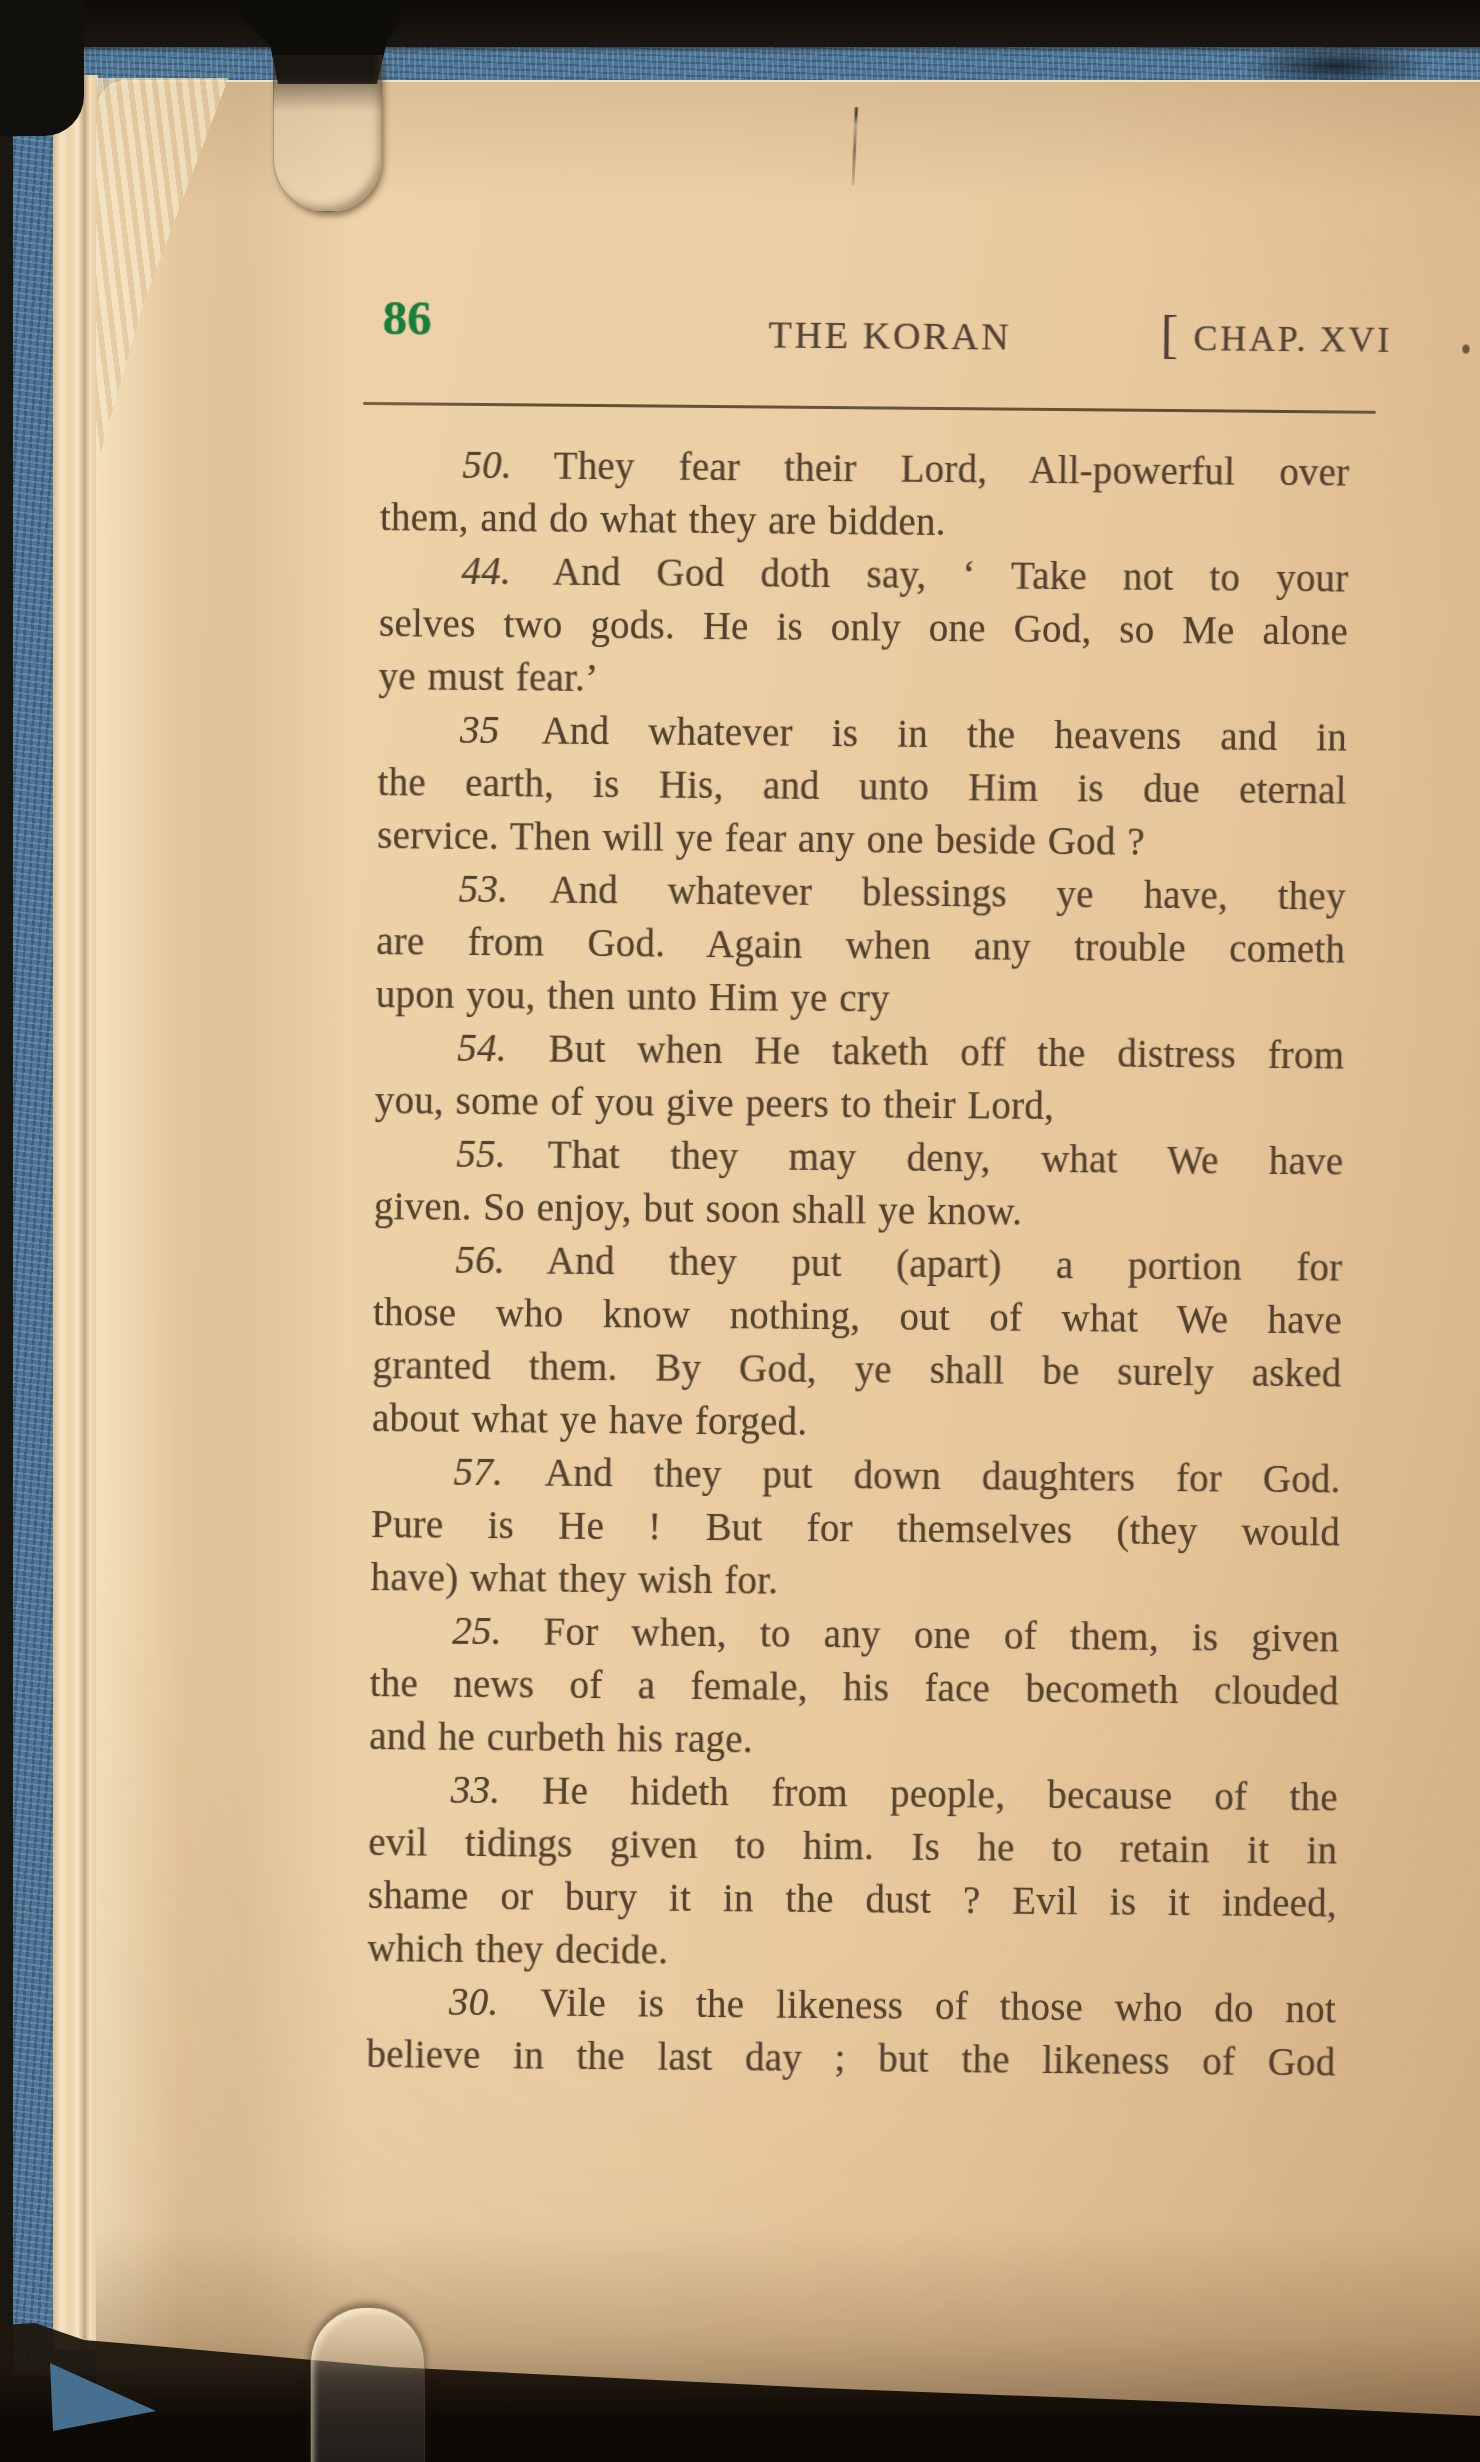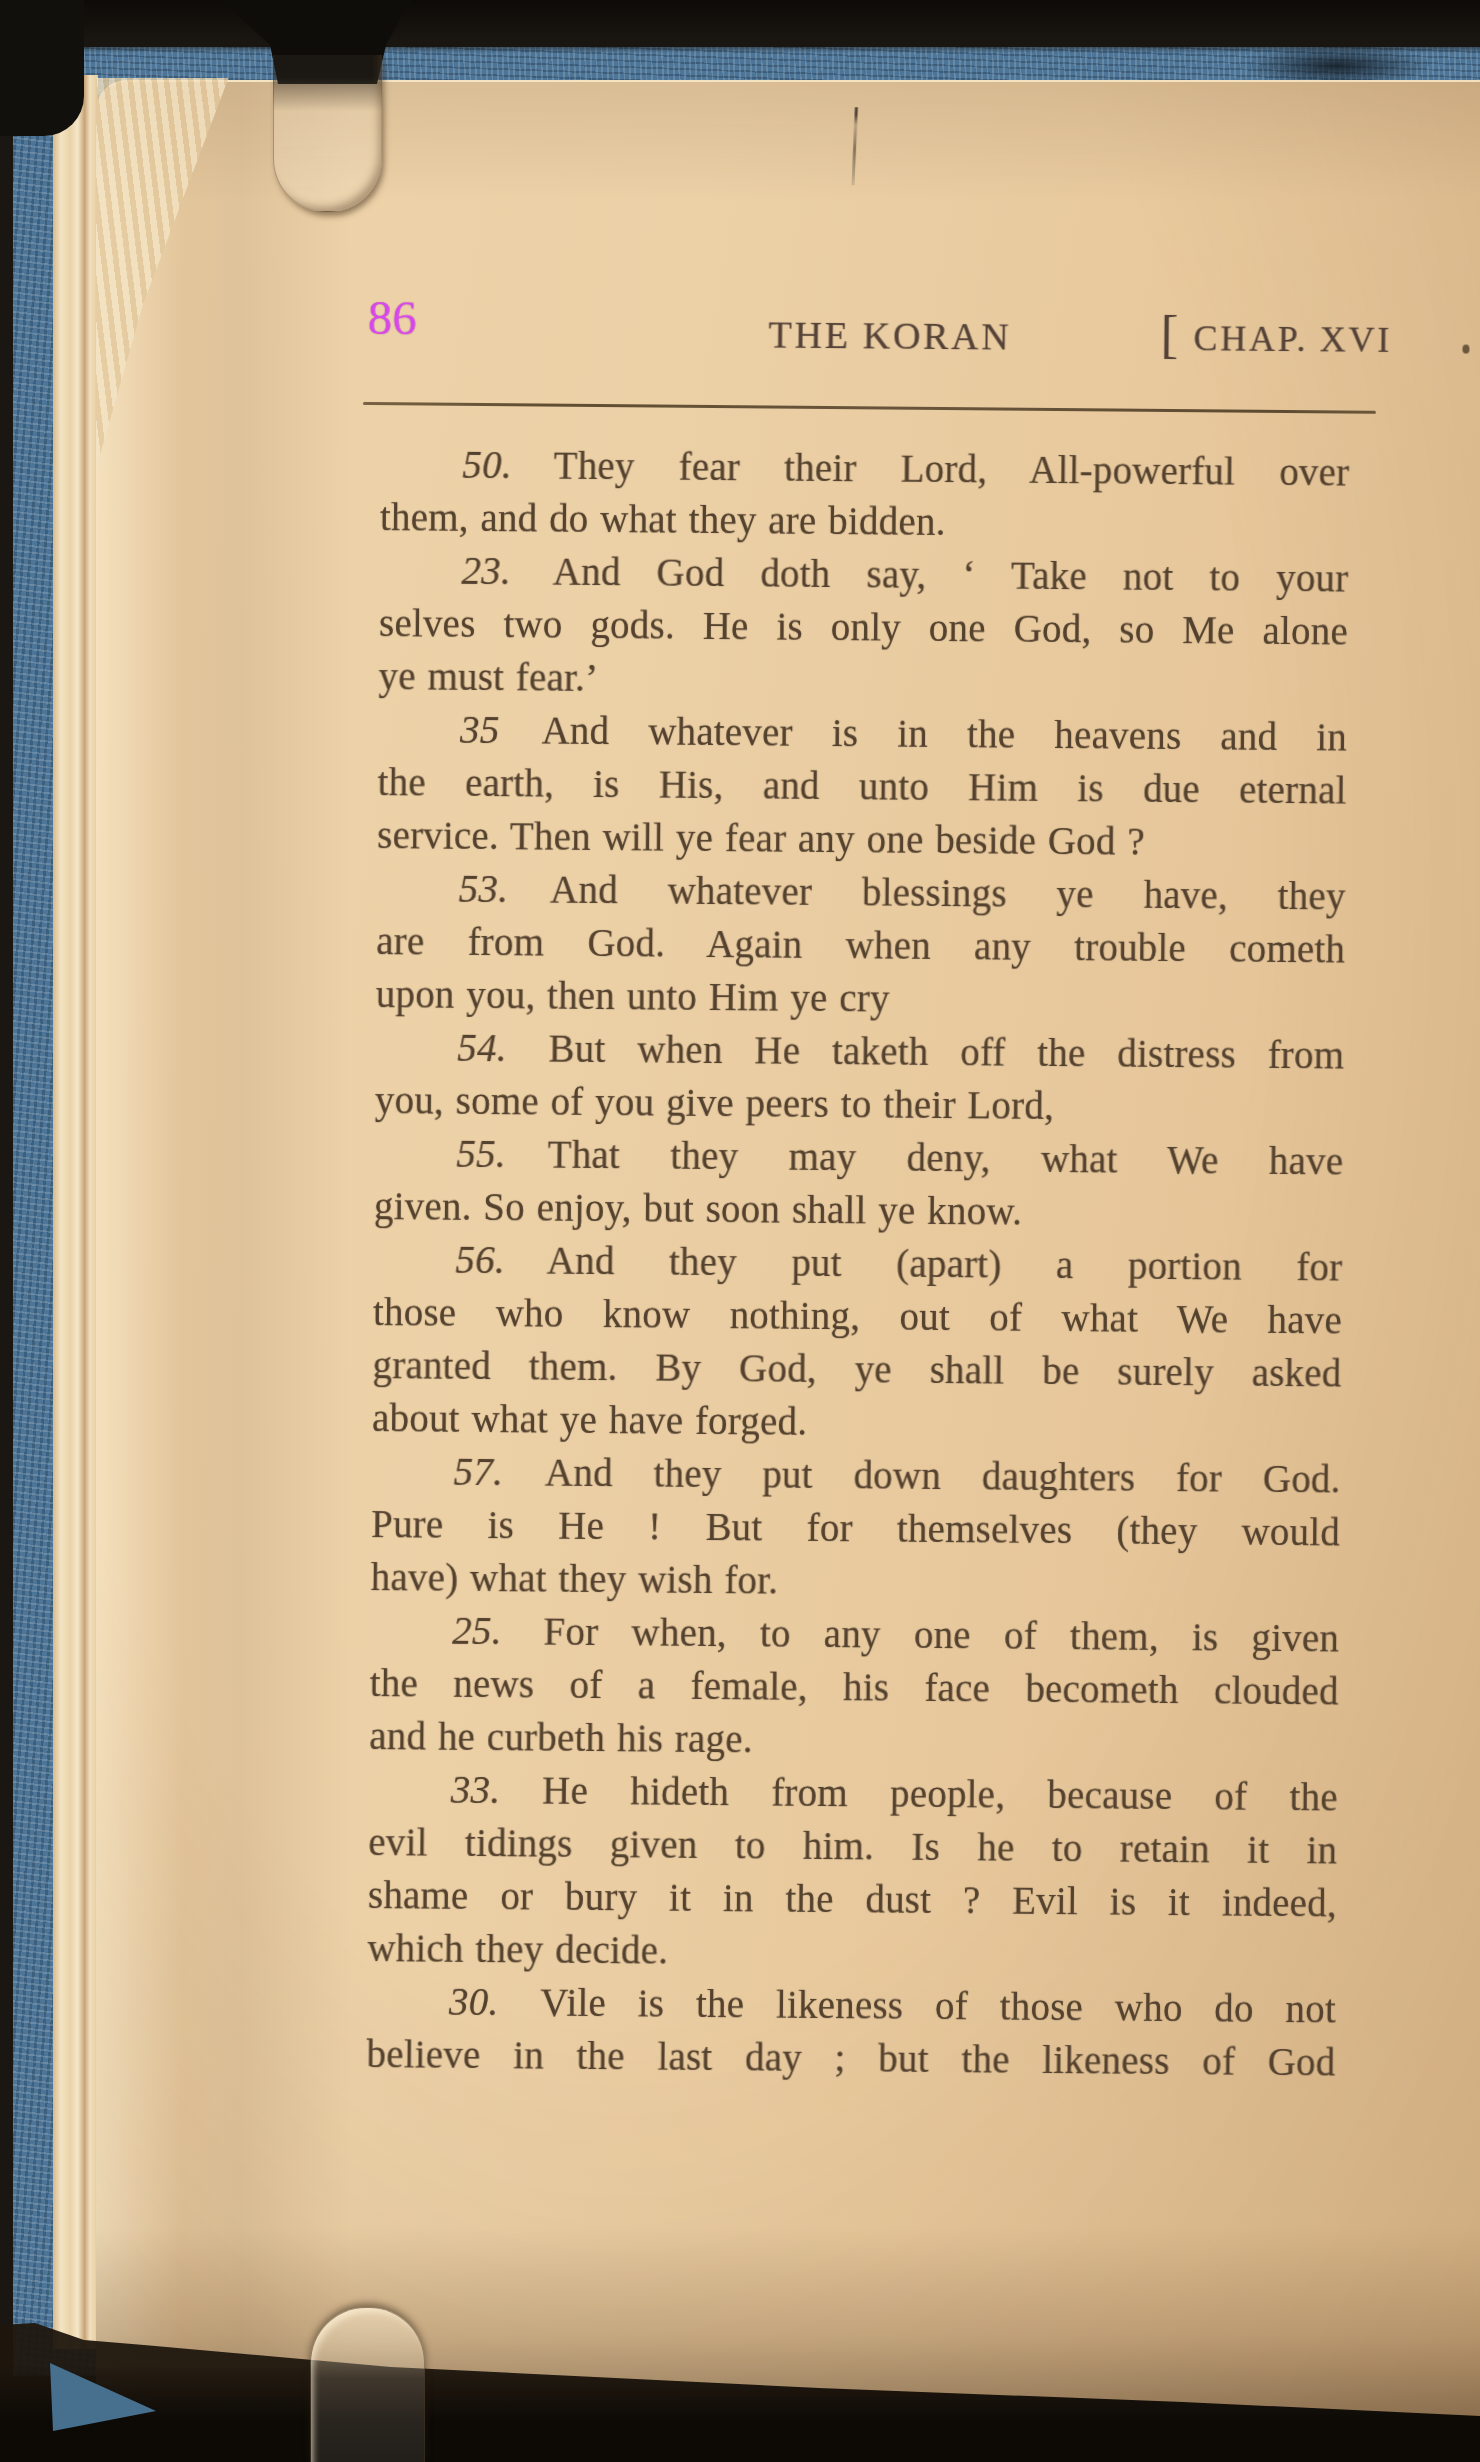--- a/index.html
+++ b/index.html
@@ -38,21 +38,21 @@
     clip-path:polygon(0 0, 96% 0, 34% 58%, 0 100%);
     background:repeating-linear-gradient(83deg,#f3e3c3 0 6.4px,#e2c89c 6.4px 12px);}
   .page-fade{position:absolute;left:96px;top:2227px;width:1385px;height:196px;
     background:linear-gradient(to bottom, rgba(90,60,30,0), rgba(90,60,30,.22) 55%, rgba(50,32,16,.45));}
 
   
   .content{position:absolute;left:96px;top:80px;width:1385px;height:2345px;
     transform:rotate(0.5deg);transform-origin:273px 318px;
     color:#54422f;filter:blur(0.3px);
     text-shadow:0 0 1.1px rgba(80,62,44,.55);}
-  .hdr-num{position:absolute;left:271px;top:209px;font-size:49px;color:#d946ef;}
+  .hdr-num{position:absolute;left:286px;top:209px;font-size:49px;color:#15803d;font-weight:bold;}
   .hdr-title{position:absolute;left:309px;top:229px;width:969px;text-align:center;
     font-size:38px;letter-spacing:2.7px;color:#55433a;}
   .hdr-chap{position:absolute;left:1064px;top:222px;font-size:36px;letter-spacing:2.7px;color:#55433a;white-space:nowrap;}
   .bracket{font-size:53px;line-height:0.9;position:relative;top:1.8px;padding-right:12.7px;}
   .rule{position:absolute;left:267px;top:322px;width:1013px;height:2.7px;border-radius:1.8px;opacity:.9;
     background:linear-gradient(to right,#6b5638,#514026 18%,#5a4830 55%,#4e3d26 90%,#5e4c31);}
 
   .verses{position:absolute;left:285px;top:357px;width:969px;
     font-size:39px;line-height:53px;word-spacing:1.8px;letter-spacing:0.2px;}
   .vline{height:53px;overflow:hidden;text-align:left;}
@@ -111,21 +111,21 @@
   <div class="content">
     <div class="pencil-mark"></div>
     <span class="hdr-num">86</span>
     <div class="hdr-title">THE KORAN</div>
     <div class="hdr-chap"><span class="bracket">[</span><span class="chap">CHAP. XVI</span></div>
     <div class="ink-dot"></div>
     <div class="rule"></div>
     <div class="verses">
         <div class="vline just first"><span class="vnum">50.</span>They fear their Lord, All-powerful over</div>
         <div class="vline">them, and do what they are bidden.</div>
-        <div class="vline just first"><span class="vnum">23.</span>And God doth say, ‘ Take not to your</div>
+        <div class="vline just first"><span class="vnum">44.</span>And God doth say, ‘ Take not to your</div>
         <div class="vline just">selves two gods.  He is only one God, so Me alone</div>
         <div class="vline">ye must fear.’</div>
         <div class="vline just first"><span class="vnum">35</span>And whatever is in the heavens and in</div>
         <div class="vline just">the earth, is His, and unto Him is due eternal</div>
         <div class="vline">service.  Then will ye fear any one beside God ?</div>
         <div class="vline just first"><span class="vnum">53.</span>And whatever blessings ye have, they</div>
         <div class="vline just">are from God.  Again when any trouble cometh</div>
         <div class="vline">upon you, then unto Him ye cry</div>
         <div class="vline just first"><span class="vnum">54.</span>But when He taketh off the distress from</div>
         <div class="vline">you, some of you give peers to their Lord,</div>

